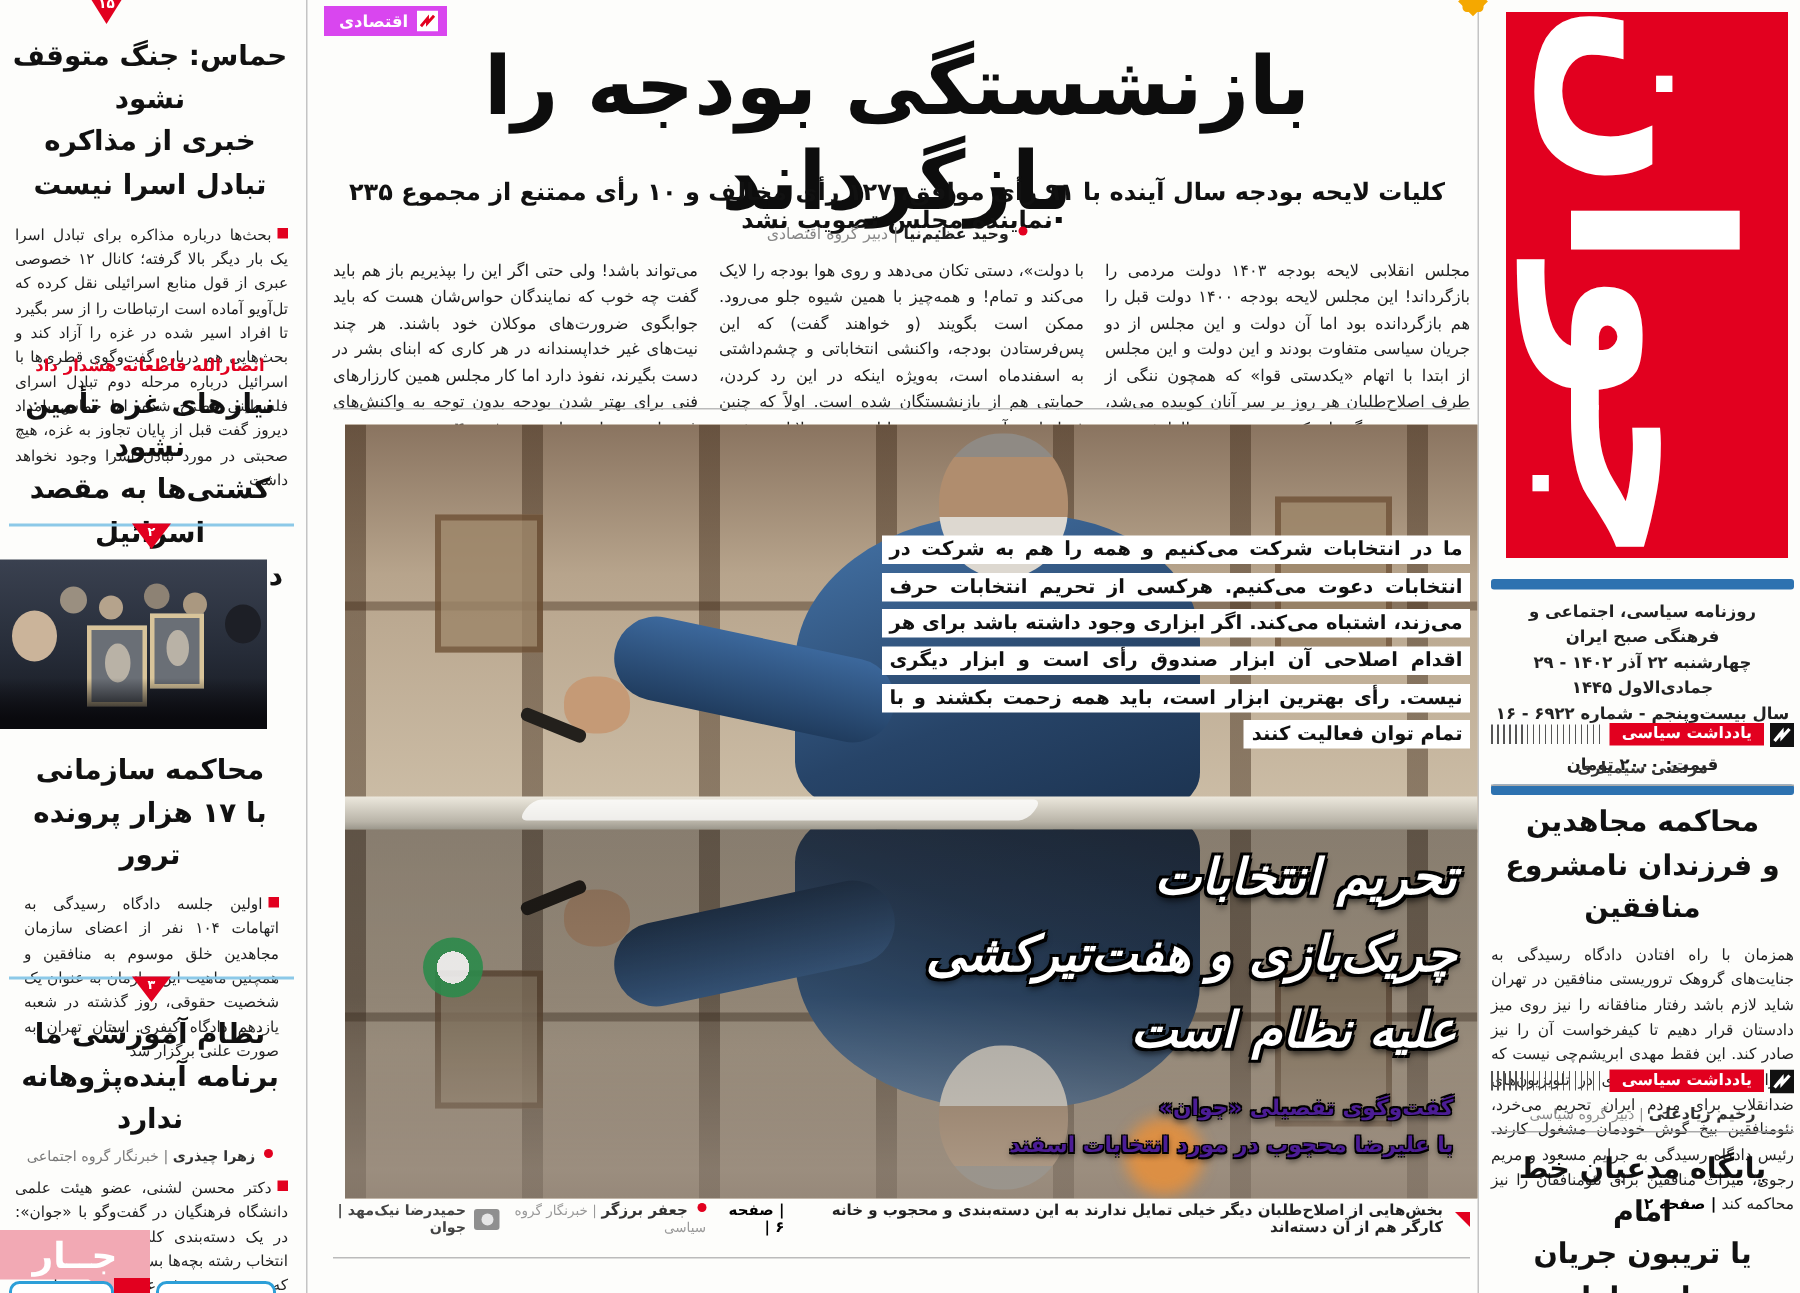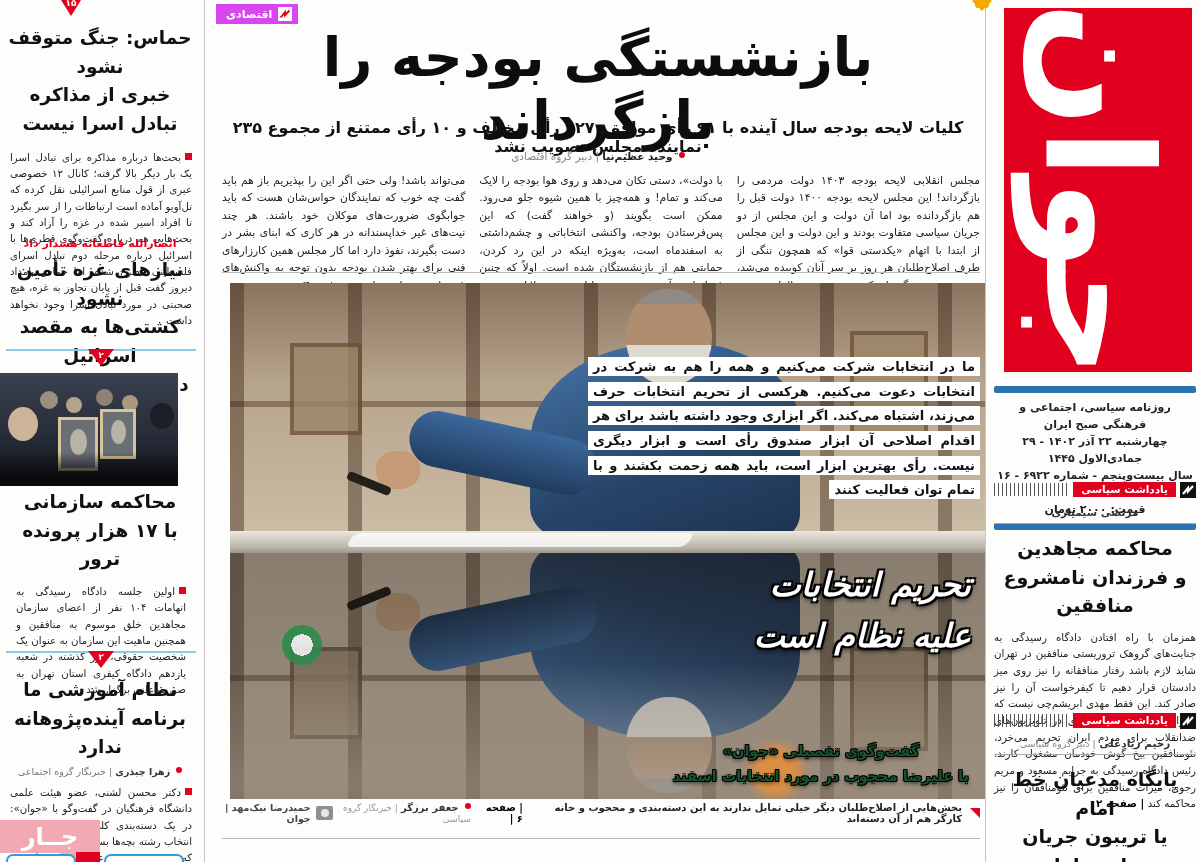--- a/index.html
+++ b/index.html
@@ -103,21 +103,21 @@
   .bokeh{position:absolute;left:520px;top:462px;width:52px;height:52px;border-radius:50%;background:#e8903a;filter:blur(5px);opacity:.85;}
   .photo-tone{position:absolute;left:0;top:270px;width:755px;height:246px;
     background:linear-gradient(180deg,rgba(40,25,15,.18),rgba(0,0,0,0) 45%,rgba(255,242,224,.3) 92%);}
   
   .quote-box{position:absolute;left:358px;top:72px;width:392px;z-index:5;text-align:justify;direction:rtl;}
   .quote-box span{background:#fff;color:#111;font-size:13px;font-weight:bold;line-height:1.9;
     padding:2px 5px;box-decoration-break:clone;-webkit-box-decoration-break:clone;}
   .photo-headline{position:absolute;right:14px;top:276px;z-index:5;text-align:right;color:#fff;font-weight:bold;
     font-size:33px;line-height:1.55;
     text-shadow:2px 2px 0 #000,-2px 2px 0 #000,2px -2px 0 #000,-2px -2px 0 #000,0 3px 5px rgba(0,0,0,.8);font-style:italic;}
-  .photo-sub{position:absolute;right:16px;top:456px;z-index:5;text-align:center;color:#14532d;font-weight:bold;
+  .photo-sub{position:absolute;right:16px;top:444px;z-index:5;text-align:right;color:#4c1d95;font-weight:bold;
     font-size:14.5px;line-height:1.75;
     text-shadow:1px 1px 0 #000,-1px 1px 0 #000,1px -1px 0 #000,-1px -1px 0 #000,0 2px 4px rgba(0,0,0,.8);}
   
   .caption-bar{position:absolute;left:222px;top:802px;width:758px;display:flex;align-items:center;gap:8px;font-size:10px;color:#333;}
   .flag-icon{width:0;height:0;border-top:10px solid #e2001f;border-left:10px solid transparent;flex:0 0 auto;}
   .caption-main{font-weight:bold;color:#222;}
   .caption-page{font-weight:bold;color:#000;}
   .caption-rep .nm{font-weight:bold;}
   .caption-rep .rl{color:#999;font-size:9px;}
   .cap-left{margin-right:auto;display:flex;align-items:center;gap:5px;font-weight:bold;font-size:9.5px;color:#444;}
@@ -229,21 +229,21 @@
   <div class="head" style="left:150px;top:30px;width:24px;height:26px;background:#1d1f26;"></div>
   <div class="frame" style="left:58px;top:44px;width:34px;height:48px;">
       <div class="face"></div>
     </div>
   <div class="frame" style="left:100px;top:36px;width:30px;height:44px;">
       <div class="face"></div>
     </div>
   <div style="position:absolute;left:0;bottom:0;width:100%;height:34px;background:linear-gradient(180deg,rgba(10,10,14,0),#0a0a0e 80%);"></div>
 </div>
 
-<div class="leftcol" style="top:488px;">
+<div class="leftcol" style="top:500px;">
   <div class="lc-head">
     <div>محاکمه سازمانی</div>
     <div>با ۱۷ هزار پرونده ترور</div>
   </div>
   <p class="lc-body" style="margin:10px 6px 0;">
     <span class="sq"></span><span>اولین جلسه دادگاه رسیدگی به اتهامات ۱۰۴ نفر از اعضای سازمان مجاهدین خلق موسوم به منافقین و همچنین ماهیت این سازمان به عنوان یک شخصیت حقوقی، روز گذشته در شعبه یازدهم دادگاه کیفری استان تهران به صورت علنی برگزار شد</span>
   </p>
 </div>
 
 <div class="divider" style="top:651px;">
@@ -332,20 +332,21 @@
   <div class="photo-tone"></div>
   <div class="emblem"></div>
   <div class="bokeh"></div>
 
   <div class="quote-box">
     <span>ما در انتخابات شرکت می‌کنیم و همه را هم به شرکت در انتخابات دعوت می‌کنیم. هرکسی از تحریم انتخابات حرف می‌زند، اشتباه می‌کند. اگر ابزاری وجود داشته باشد برای هر اقدام اصلاحی آن ابزار صندوق رأی است و ابزار دیگری نیست. رأی بهترین ابزار است، باید همه زحمت بکشند و با تمام توان فعالیت کنند</span>
   </div>
 
   <div class="photo-headline">
     <div>تحریم انتخابات</div>
+    <div>چریک‌بازی و هفت‌تیرکشی</div>
     <div>علیه نظام است</div>
   </div>
   <div class="photo-sub">
     <div>گفت‌وگوی تفصیلی «جوان»</div>
     <div>با علیرضا محجوب در مورد انتخابات اسفند</div>
   </div>
 </div>
 
 <div class="caption-bar">
   <div class="flag-icon"></div>

